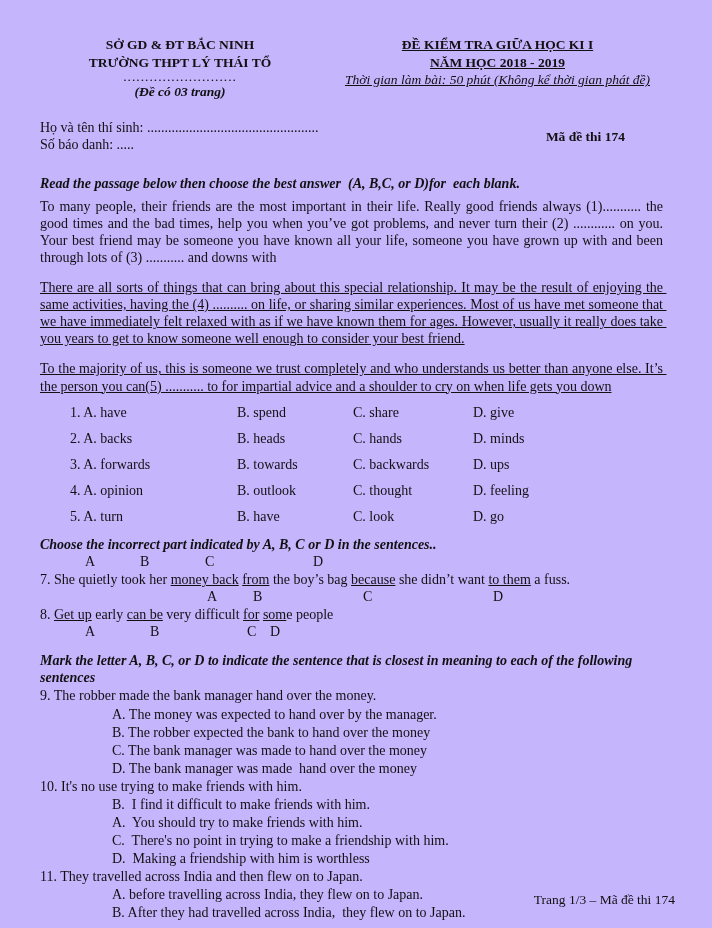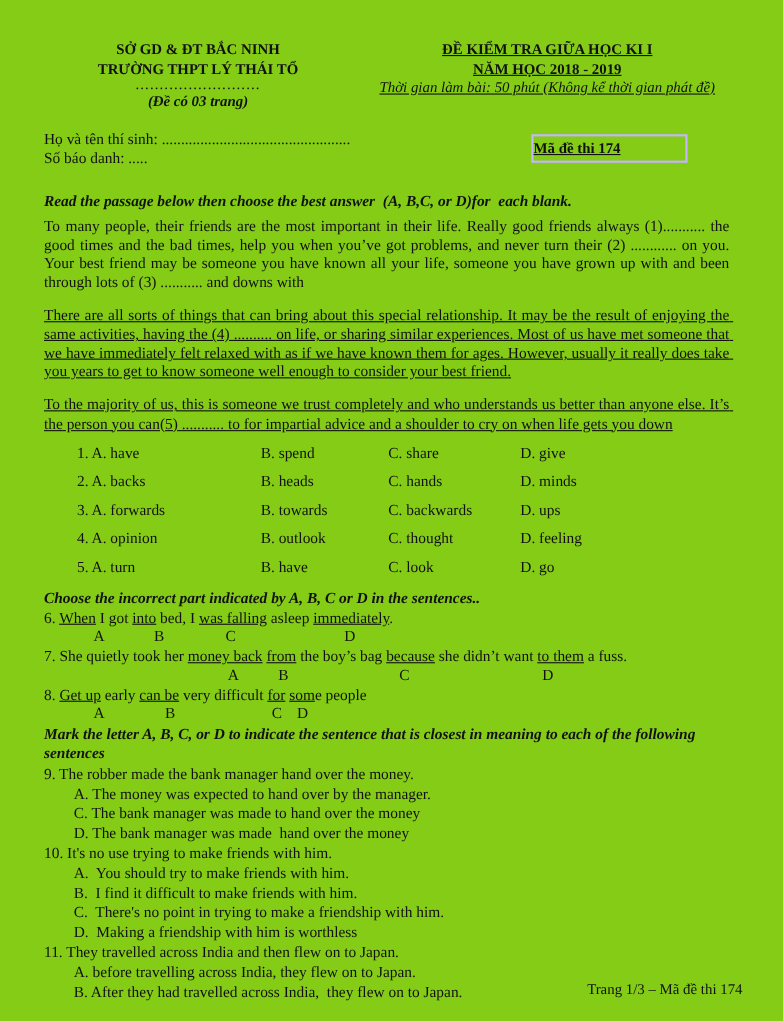--- a/index.html
+++ b/index.html
@@ -1,47 +1,46 @@
 <!DOCTYPE html>
 <html><head>
 <meta charset="utf-8">
 <style>
   html,body{margin:0;padding:0;background:#ffffff;}
   body{
     width:712px;height:928px;position:relative;overflow:hidden;
     font-family:"Liberation Serif","DejaVu Serif",serif;
     color:#111;font-size:14px;line-height:1.22;
   }
-  .page{position:absolute;inset:0;padding:36px 37px 0 40px;box-sizing:border-box;background:#84cc16;}
+  .page{position:absolute;inset:0;padding:36px 37px 0 40px;box-sizing:border-box;background:#c4b5fd;}
   .bold{font-weight:bold;}
   .italic{font-style:italic;}
   .bolditalic{font-weight:bold;font-style:italic;}
   .header{display:flex;}
   .header-left{width:280px;text-align:center;font-weight:bold;font-size:13.5px;line-height:1.3;}
   .header-right{flex:1;text-align:center;font-size:13.5px;line-height:1.3;text-decoration:underline;}
   .header-left .dots{font-weight:normal;letter-spacing:1px;line-height:0.9;}
   .candidate-row{position:relative;margin-top:18px;height:44px;}
   .candidate-left div{line-height:1.25;}
   .code-box{
     position:absolute;top:3px;left:443px;width:138px;height:22px;
-    border:2px solid #c4b5fd;text-align:left;font-weight:bold;font-size:13.5px;
+    border:4px solid #c4b5fd;text-align:right;font-weight:bold;font-size:13.5px;
     line-height:22px;
-    text-decoration:underline;
   }
   .instruction{font-weight:bold;font-style:italic;margin-top:12px;white-space:pre-wrap;}
   .para{margin:6px 12px 0 0;text-align:justify;white-space:pre-wrap;}
   .para + .para{margin-top:13px;text-decoration:underline;}
   .mc-grid{margin-top:8px;margin-left:30px;}
   .mc-row{display:grid;grid-template-columns:167px 116px 120px auto;margin-top:9px;}
   .sentence{white-space:pre-wrap;margin-top:2px;}
   .letter-row{position:relative;height:17px;}
   .letter-row span{position:absolute;top:0;}
   .u{text-decoration:underline;}
   .q-line{white-space:pre-wrap;margin-top:1px;}
-  .option{white-space:pre-wrap;margin-left:27px;margin-top:1px;}
+  .option{white-space:pre-wrap;margin-left:72px;margin-top:1px;}
   .footer{position:absolute;right:37px;bottom:20px;font-size:13.5px;}
   .sec2 .sentence{margin-top:1px;}
 </style>
 </head>
 <body>
 
 <div class="page">
 
   <div class="header">
     <div class="header-left">
@@ -101,21 +100,20 @@
         <span>B. have</span>
         <span>C. look</span>
         <span>D. go</span>
       </div>
     </div>
   </div>
 
   <div class="sec2">
     <div class="instruction" style="margin-top:11px;">Choose the incorrect part indicated by A, B, C or D in the sentences..</div>
 
-    <div class="sentence"><span>6. </span><span class="u">When</span><span> I got </span><span class="u">into</span><span> bed, I </span><span class="u">was falling</span><span> asleep </span><span class="u">immediately</span><span>.</span></div>
     <div class="letter-row">
       <span style="left:45px">A</span>
       <span style="left:100px">B</span>
       <span style="left:165px">C</span>
       <span style="left:273px">D</span>
     </div>
 
     <div class="sentence"><span>7. She quietly took her </span><span class="u">money back</span><span> </span><span class="u">from</span><span> the boy’s bag </span><span class="u">because</span><span> she didn’t want </span><span class="u">to them</span><span> a fuss.</span></div>
     <div class="letter-row">
       <span style="left:167px">A</span>
@@ -127,30 +125,31 @@
     <div class="sentence"><span>8. </span><span class="u">Get up</span><span> early </span><span class="u">can be</span><span> very difficult </span><span class="u">for</span><span> </span><span class="u">som</span><span>e people</span></div>
     <div class="letter-row">
       <span style="left:45px">A</span>
       <span style="left:110px">B</span>
       <span style="left:207px">C</span>
       <span style="left:230px">D</span>
     </div>
   </div>
 
   <div>
-    <div class="instruction" style="margin-top:2px;">Mark the letter A, B, C, or D to indicate the sentence that is closest in meaning to each of the following sentences</div>
+    <div class="instruction" style="margin-top:12px;">Mark the letter A, B, C, or D to indicate the sentence that is closest in meaning to each of the following sentences</div>
 
     <div class="q-line">9. The robber made the bank manager hand over the money.</div>
     <div class="option">A. The money was expected to hand over by the manager.</div>
+    <div class="option">B. The robber expected the bank to hand over the money</div>
     <div class="option">C. The bank manager was made to hand over the money</div>
     <div class="option">D. The bank manager was made  hand over the money</div>
 
     <div class="q-line">10. It's no use trying to make friends with him.</div>
+    <div class="option">B.  I find it difficult to make friends with him.</div>
     <div class="option">A.  You should try to make friends with him.</div>
-    <div class="option">B.  I find it difficult to make friends with him.</div>
     <div class="option">C.  There's no point in trying to make a friendship with him.</div>
     <div class="option">D.  Making a friendship with him is worthless</div>
 
     <div class="q-line">11. They travelled across India and then flew on to Japan.</div>
     <div class="option">A. before travelling across India, they flew on to Japan.</div>
     <div class="option">B. After they had travelled across India,  they flew on to Japan.</div>
 
   </div>
 
   <div class="footer">Trang 1/3 – Mã đề thi 174</div>

